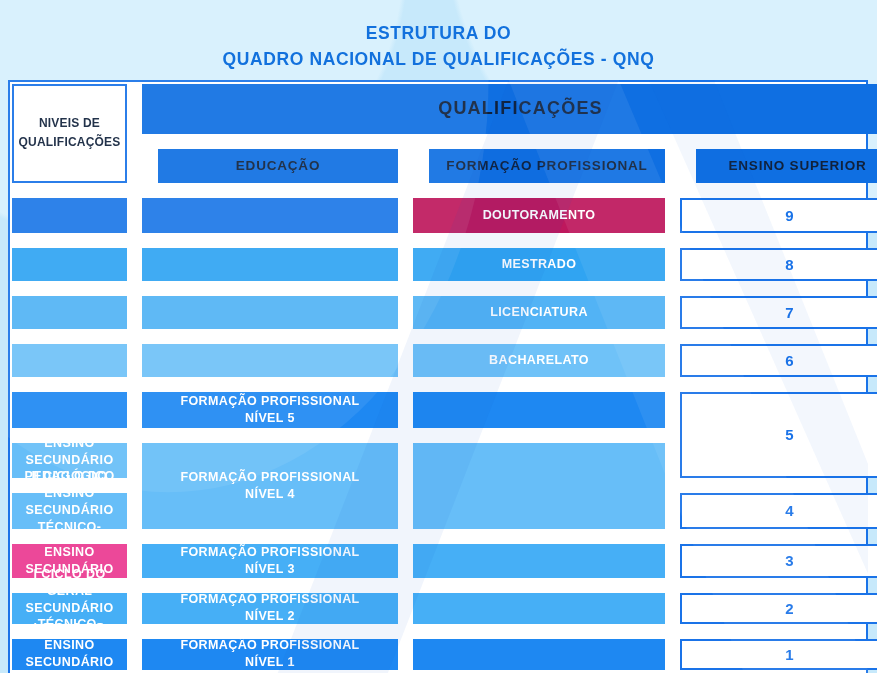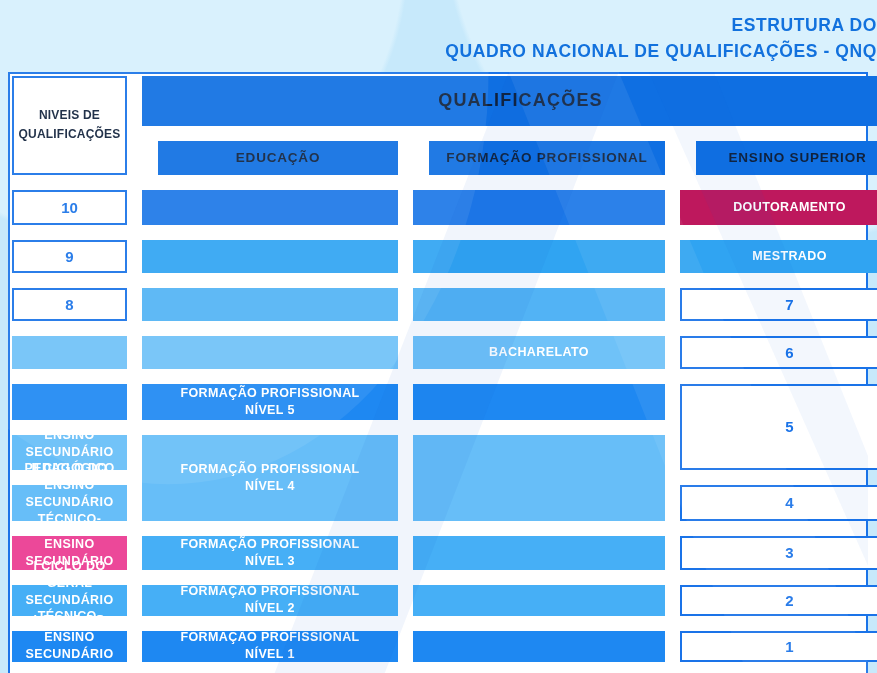--- a/index.html
+++ b/index.html
@@ -5,23 +5,23 @@
   html,body{margin:0;padding:0;}
   body{
     width:877px;height:673px;overflow:hidden;position:relative;
     font-family:"Liberation Sans",sans-serif;
     background:
       radial-gradient(circle at 14% -6%, var(--page_swirl,#d9f1fd) 0 27%, transparent 27.5%),
       radial-gradient(circle at 88% -12%, var(--page_swirl,#d9f1fd) 0 30%, transparent 30.5%),
       var(--page_bg,#c7e9fb);
   }
   .title{
-    text-align:right;color:var(--title_blue,#1271dd);
+    text-align:center;color:var(--title_blue,#1271dd);
     font-weight:bold;font-size:17.5px;line-height:1.5;letter-spacing:.6px;
-    padding-top:12px;
+    padding-top:20px;
   }
   .table-wrap{position:relative;margin:7px 9px 0 8px;}
   .grid{
     display:grid;
     grid-template-columns:115px 256px 252px 219px;
     grid-template-rows:50px 34px 35px 33px 33px 33px 36px 35px 36px 34px 31px 31px 34px;
     gap:15px;
     background:var(--gap_white,#fff);
     border:2px solid var(--table_border,#1a73e8);
     padding:2px;
@@ -71,33 +71,33 @@
     <div class="grid">
 
       <div class="c corner">NIVEIS DE
 QUALIFICAÇÕES</div>
       <div class="c mainhead">QUALIFICAÇÕES</div>
 
       <div class="c subhead">EDUCAÇÃO</div>
       <div class="c subhead">FORMAÇÃO PROFISSIONAL</div>
       <div class="c subhead">ENSINO SUPERIOR</div>
 
-      <div class="c level">10</div>
       <div class="c cell" style="background: rgb(29, 120, 232);"></div>
       <div class="c cell" style="background: rgb(29, 120, 232);"></div>
       <div class="c cell" style="background: #be185d;">DOUTORAMENTO</div>
 
       <div class="c level">9</div>
       <div class="c cell" style="background: rgb(48, 164, 242);"></div>
       <div class="c cell" style="background: rgb(48, 164, 242);"></div>
       <div class="c cell" style="background: rgb(48, 164, 242);">MESTRADO</div>
 
       <div class="c level">8</div>
       <div class="c cell" style="background: rgb(82, 179, 245);"></div>
       <div class="c cell" style="background: rgb(82, 179, 245);"></div>
+      <div class="c cell" style="background: rgb(82, 179, 245);">LICENCIATURA</div>
 
       <div class="c level">7</div>
       <div class="c cell" style="background: rgb(111, 194, 248);"></div>
       <div class="c cell" style="background: rgb(111, 194, 248);"></div>
       <div class="c cell" style="background: rgb(111, 194, 248);">BACHARELATO</div>
 
       <div class="c level">6</div>
       <div class="c cell" style="background: rgb(30, 136, 242);"></div>
       <div class="c cell" style="background: rgb(30, 136, 242);">FORMAÇÃO PROFISSIONAL
 NÍVEL 5</div>

